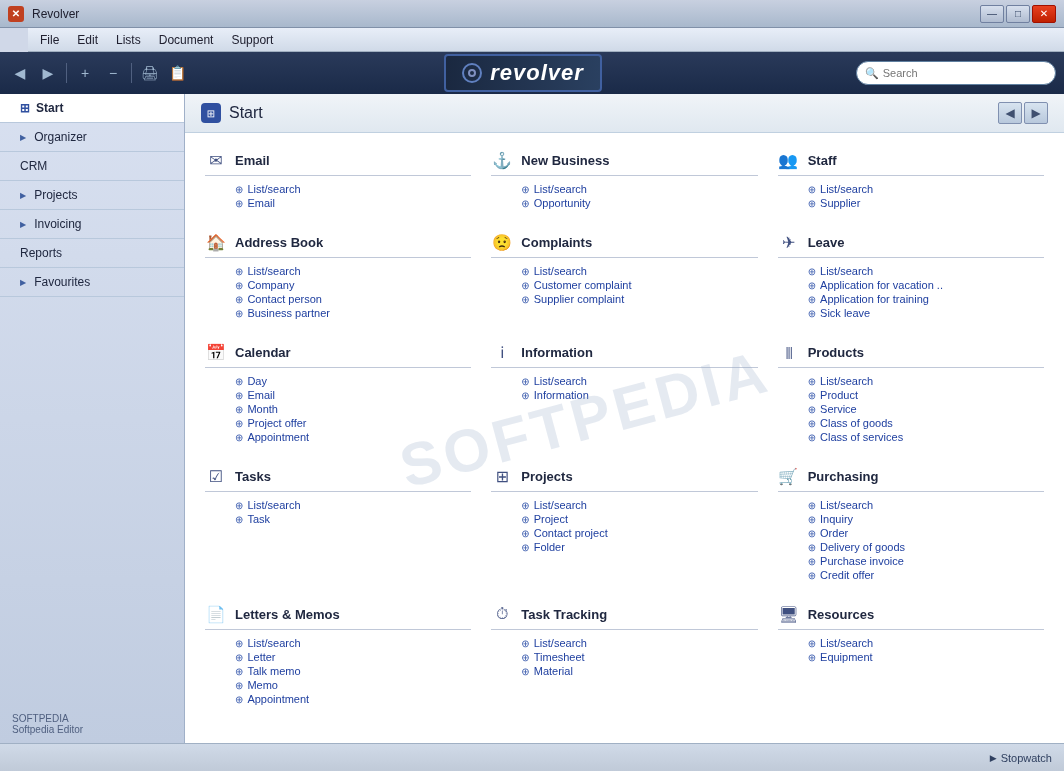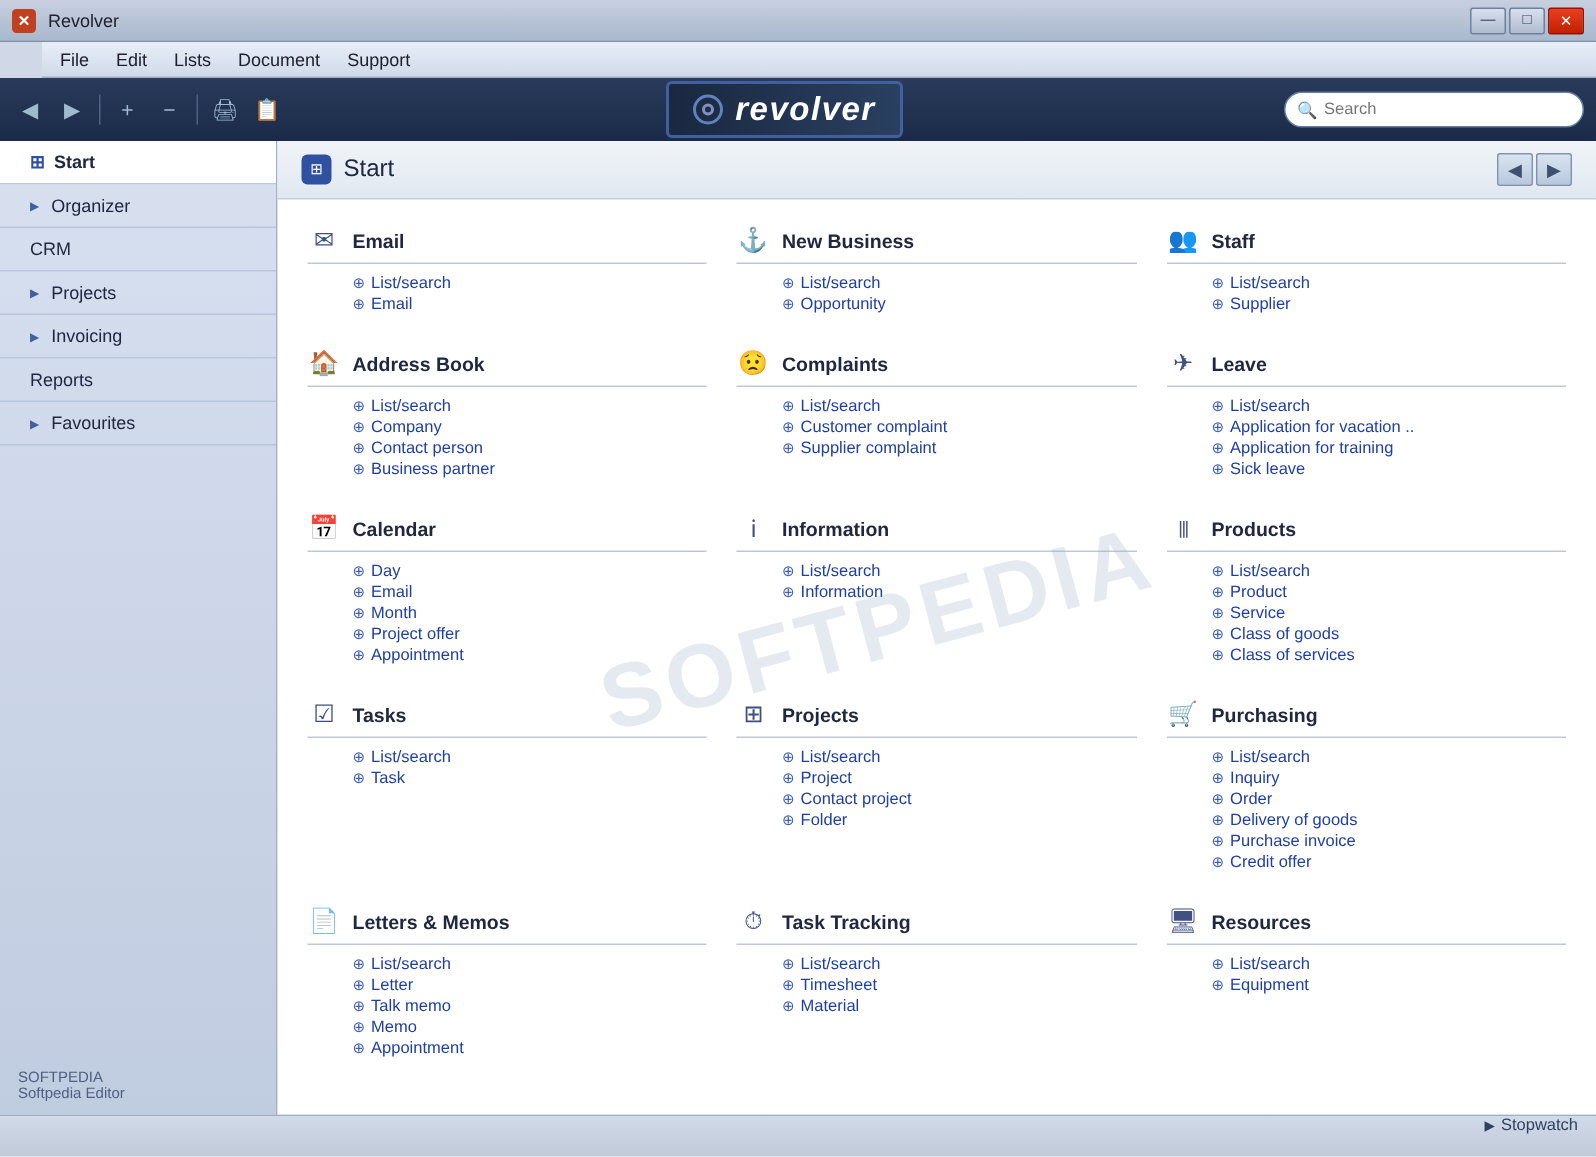--- a/index.html
+++ b/index.html
@@ -154,21 +154,21 @@
       gap: 4px;
     }
     .cat-link::before { content: '⊕'; font-size: 10px; color: #4060b0; }
 
     
     .status-bar {
       background: linear-gradient(to bottom, #d0dae8, #c0cad8);
       height: 28px;
       border-top: 1px solid #a0b0c4;
       display: flex;
-      align-items: flex-start;
+      align-items: center;
       justify-content: flex-end;
       padding: 0 12px;
       font-size: 11px;
       color: #304060;
     }
     .stopwatch-btn { cursor: pointer; display: flex; align-items: center; gap: 4px; }
     .stopwatch-btn::before { content: '▶'; font-size: 9px; }
 
     
     .watermark {

